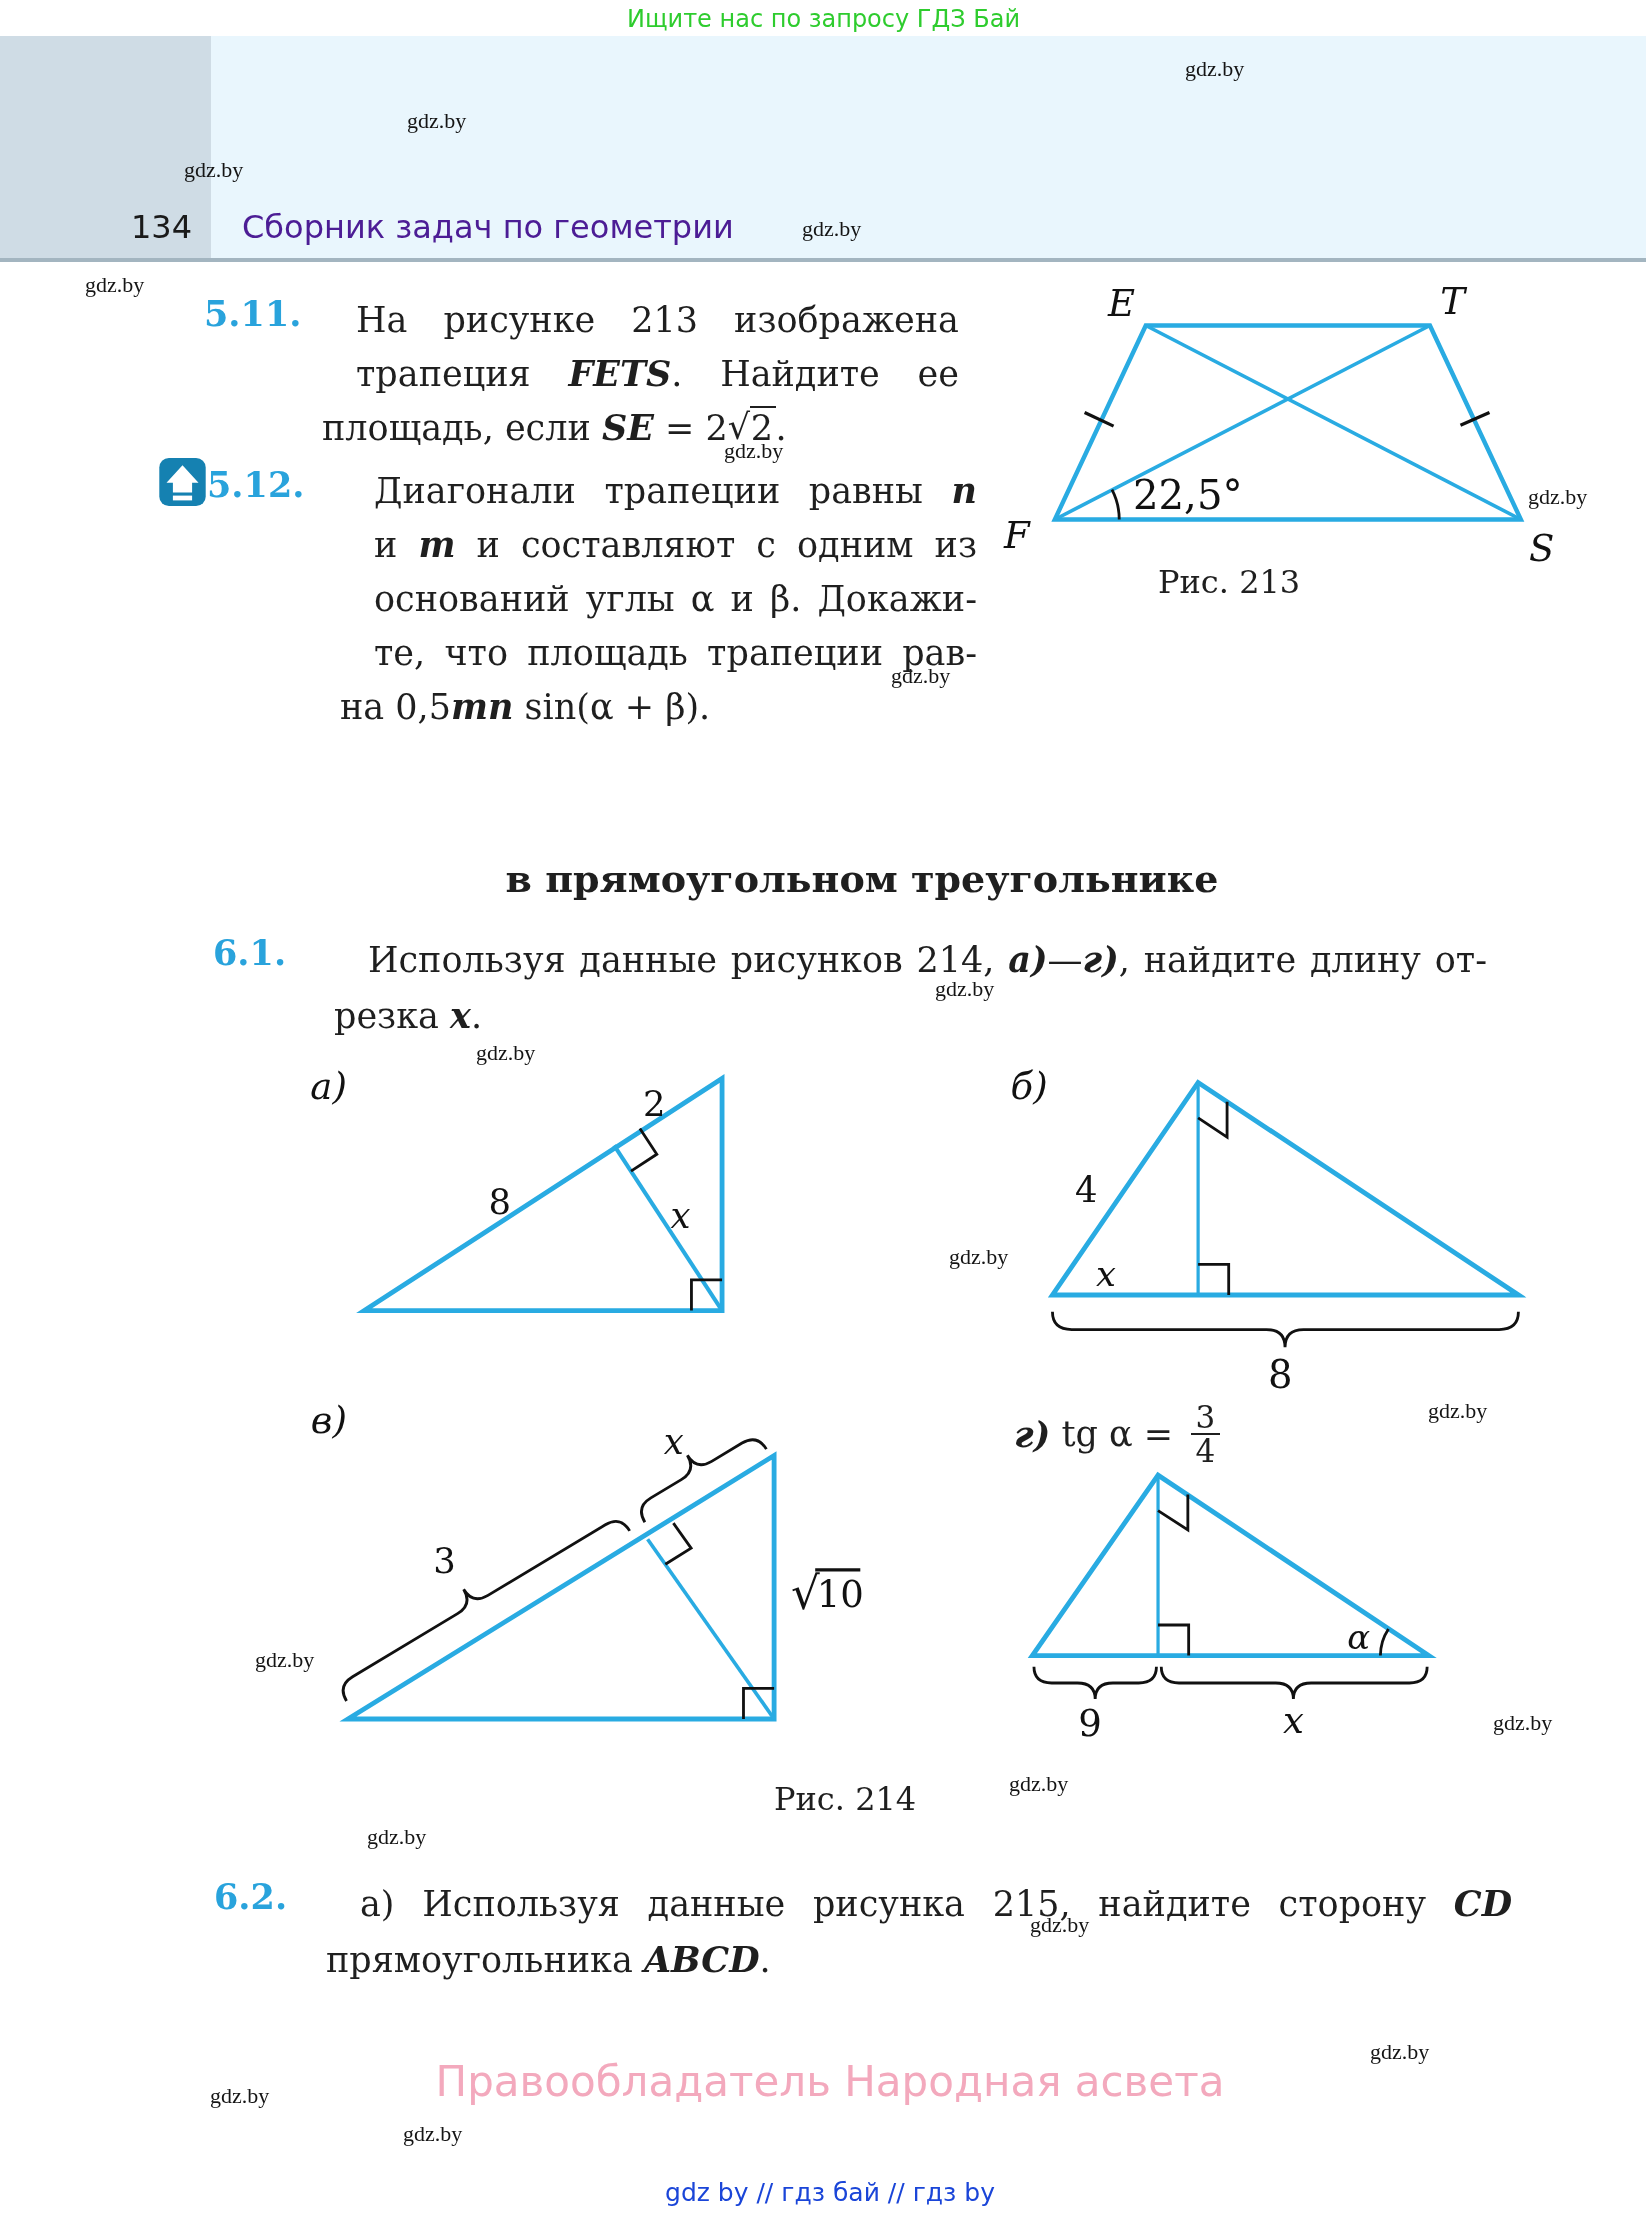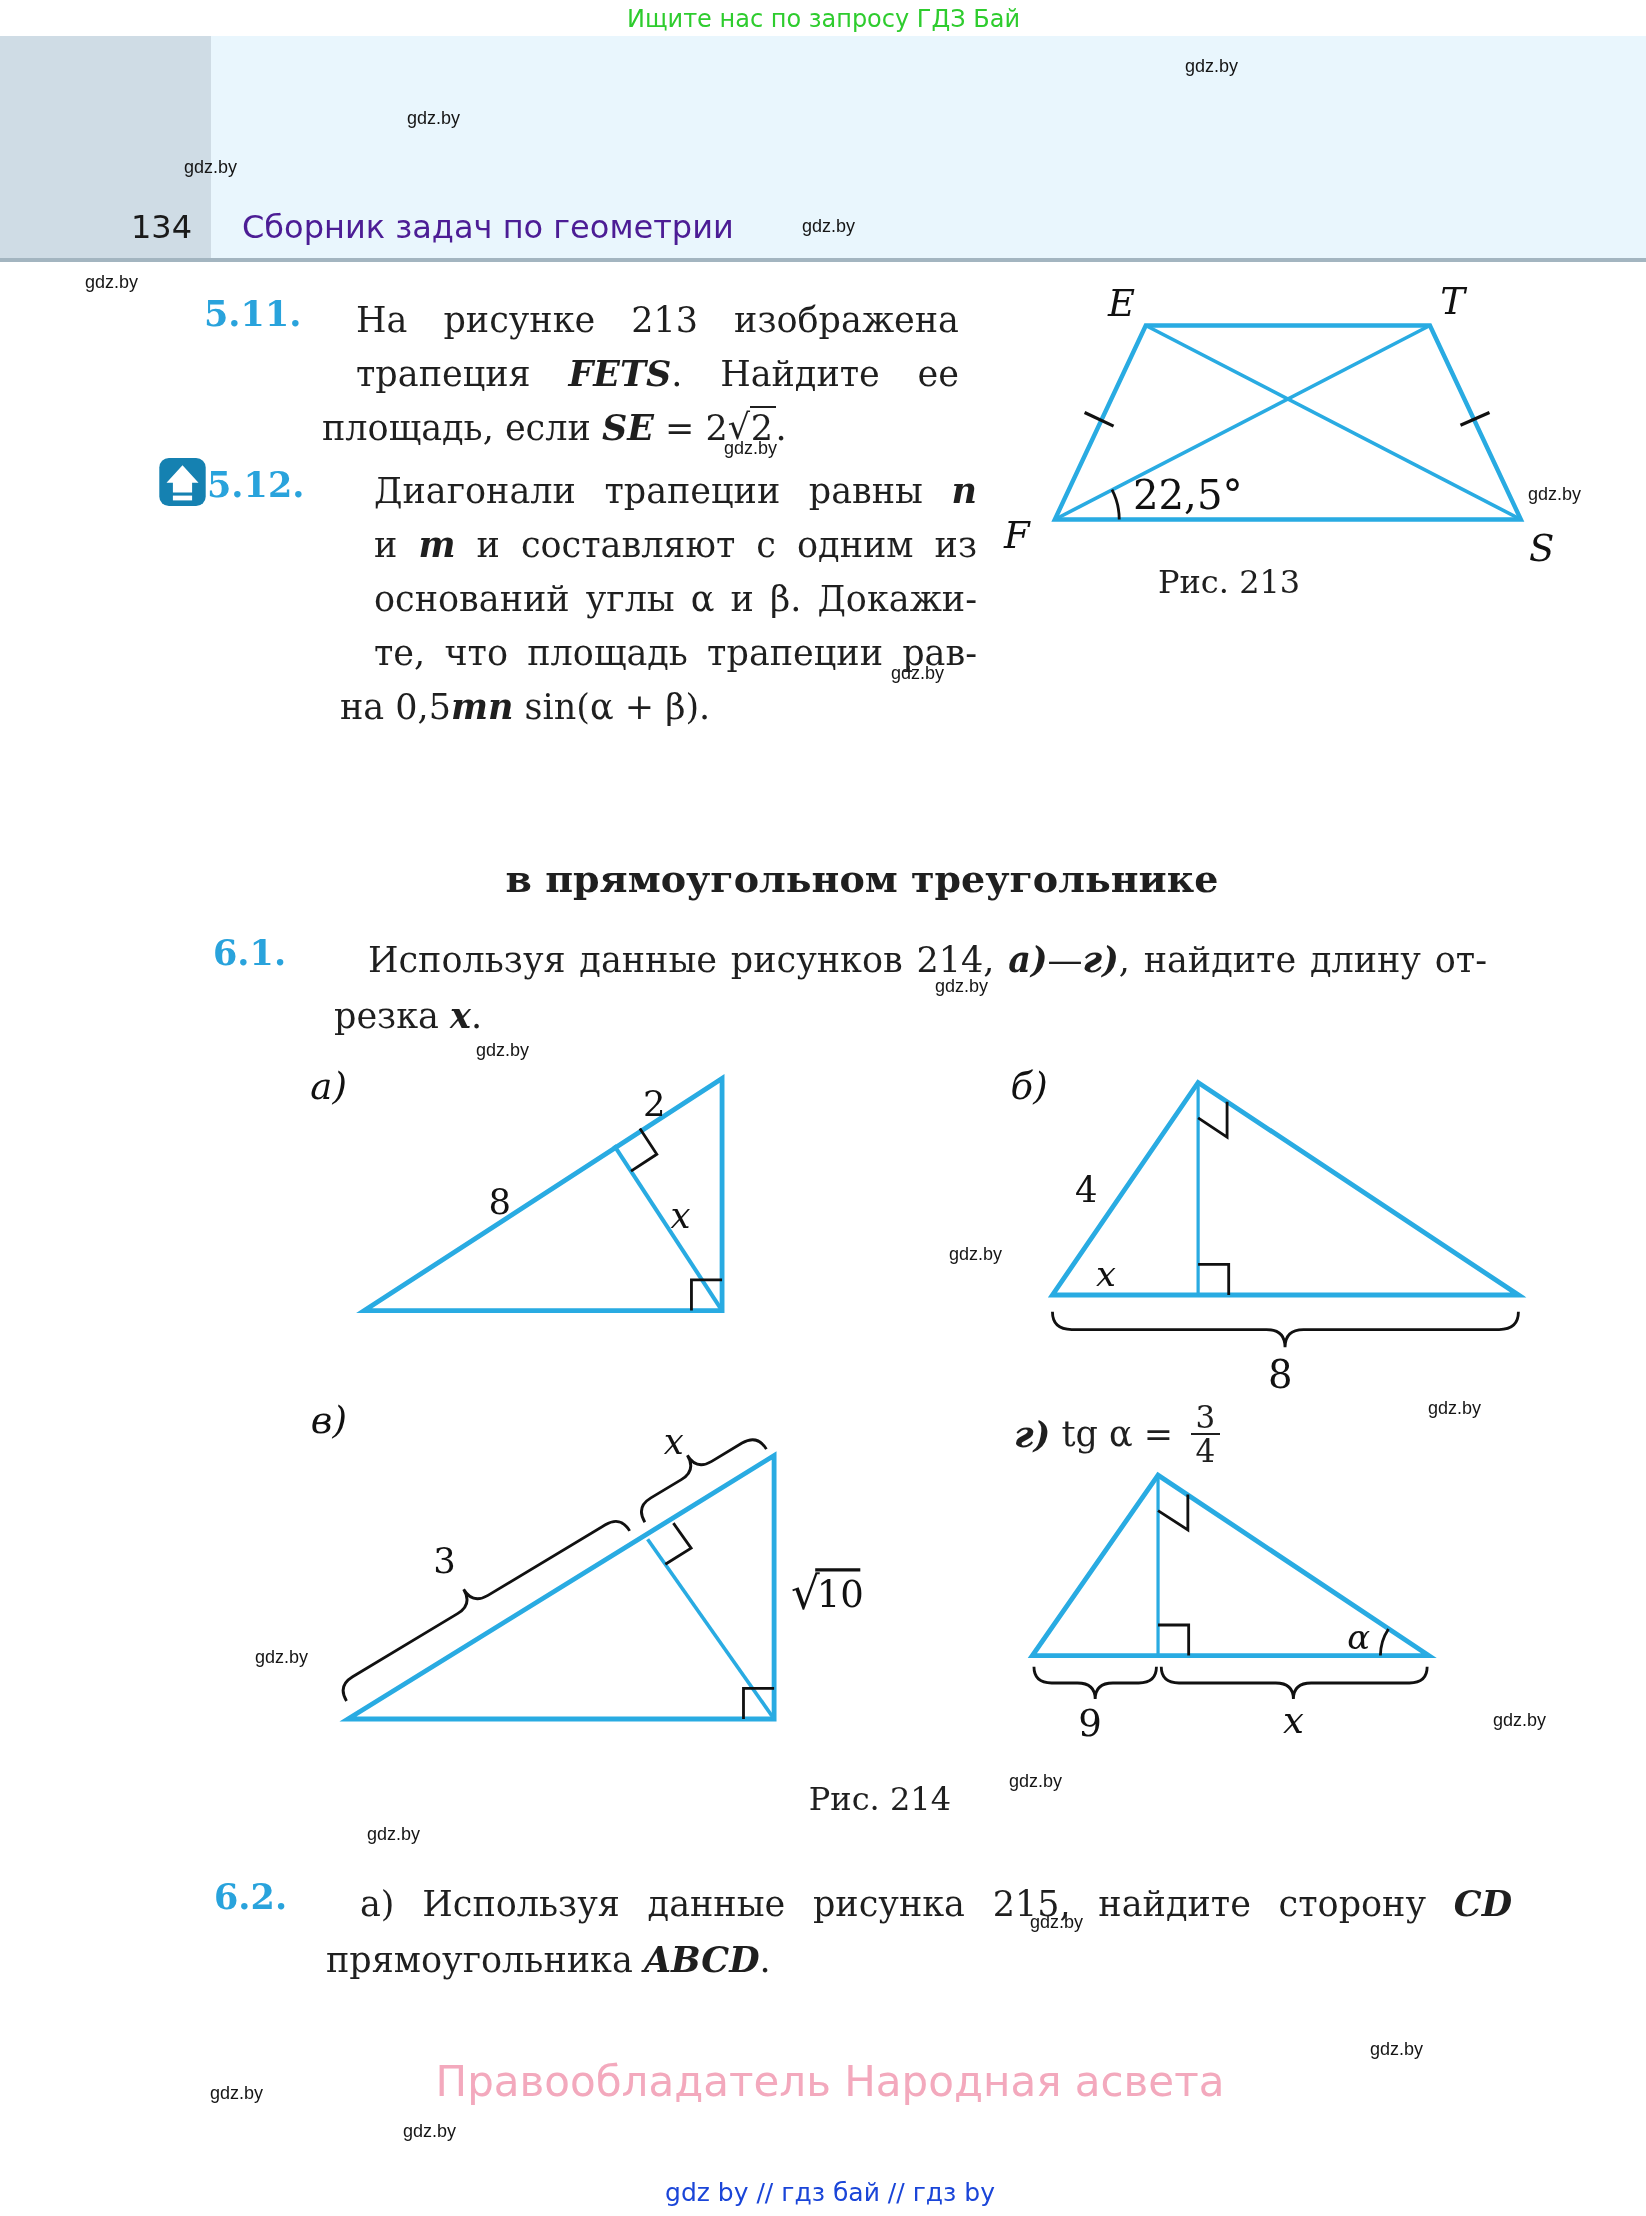--- a/index.html
+++ b/index.html
@@ -4,22 +4,22 @@
 <style>
   :root{
     --accent:#29a3dc; --fig:#29abe2; --green:#2ecc2e; --pink:#f3a9bd;
     --link:#1a45d8; --icon:#1581b1; --ink:#1f1f1f; --band:#e9f6fd;
     --bandbox:#cfdce5; --bandline:#a3b5c0;
   }
   html,body{margin:0;padding:0;background:#fff;}
   .page{position:relative;width:1647px;height:2216px;background:#fff;overflow:hidden;
         font-family:"DejaVu Serif","Liberation Serif",serif;color:var(--ink);}
   .abs{position:absolute;}
-  .wm{position:absolute;font-family:Liberation Sans, sans-serif;
-      font-size:18px;color:#151515;white-space:nowrap;}
+  .wm{position:absolute;font-family:Liberation Serif, serif;
+      font-size:22px;color:#151515;white-space:nowrap;}
   .banner{position:absolute;left:0;top:4.8px;width:1647px;text-align:center;
       font-family:"DejaVu Sans","Liberation Sans",sans-serif;font-size:24px;color:var(--green);}
   .band{position:absolute;left:0;top:36px;width:1647px;height:222px;background:var(--band);
       border-bottom:4px solid var(--bandline);}
   .bandbox{position:absolute;left:0;top:0;width:211px;height:222px;background:var(--bandbox);}
   .pagenum{position:absolute;left:121px;top:208px;width:81px;text-align:center;
       font-family:"DejaVu Sans","Liberation Sans",sans-serif;font-size:32px;color:#1a1a1a;}
   .htitle{position:absolute;left:242px;top:208px;font-family:"DejaVu Sans","Liberation Sans",sans-serif;
       font-size:32px;color:#4c1d95;white-space:nowrap;}
   .pnum{position:absolute;font-size:35px;font-weight:bold;color:var(--accent);white-space:nowrap;}
@@ -181,21 +181,21 @@
     <polyline class="mark" points="1437,1874 1474,1898 1474,1854" stroke-width="3.5"></polyline>
     <polyline class="mark" points="1475,2054 1475,2016 1437,2016" stroke-width="3.5"></polyline>
     <path class="mark" d="M1713,2054 A60,60 0 0 1 1723,2021" stroke-width="3.5"></path>
     <path class="mark" d="M1283,2068 Q1283,2088 1305,2088 L1337,2088 Q1359,2088 1359,2108 Q1359,2088 1381,2088 L1413,2088 Q1435,2088 1435,2068" stroke-width="3.5"></path>
     <path class="mark" d="M1441,2068 Q1441,2088 1463,2088 L1583,2088 Q1605,2088 1605,2108 Q1605,2088 1627,2088 L1749,2088 Q1771,2088 1771,2068" stroke-width="3.5"></path>
     <text x="1338" y="2154" font-size="46">9</text>
     <text x="1592" y="2150" font-size="46" font-style="italic">x</text>
     <text x="1672" y="2046" font-size="42" font-style="italic">α</text>
   </svg>
 
-  <div class="cap" style="left:774px;top:1780px;width:177px;text-align:right">Рис. 214</div>
+  <div class="cap" style="left:774px;top:1780px;width:177px;text-align:left">Рис. 214</div>
 
   <div class="pnum" style="left:214px;top:1876px">6.2.</div>
   <div class="ptext" style="left:326px;top:1876px;width:1186px">
     <div class="pline" style="line-height:56px"><span>а) Используя данные рисунка 215, найдите сторону </span><span class="it">CD</span></div>
     <div class="plast" style="line-height:56px"><span>прямоугольника </span><span class="it">ABCD</span><span>.</span></div>
   </div>
 
   <div class="footerpink">Правообладатель Народная асвета</div>
   <div class="footerlinks">gdz by  //  гдз бай  //  гдз by</div>
 

